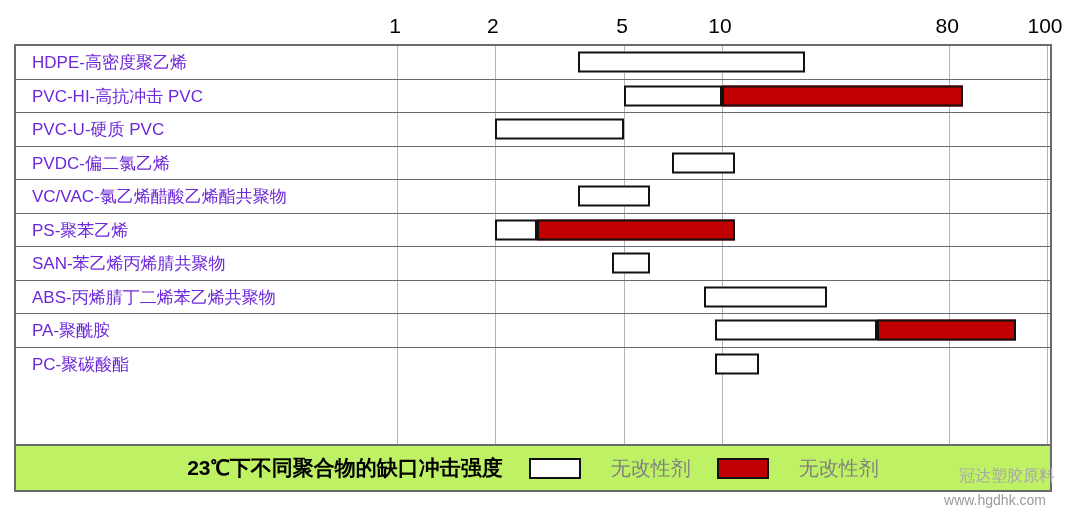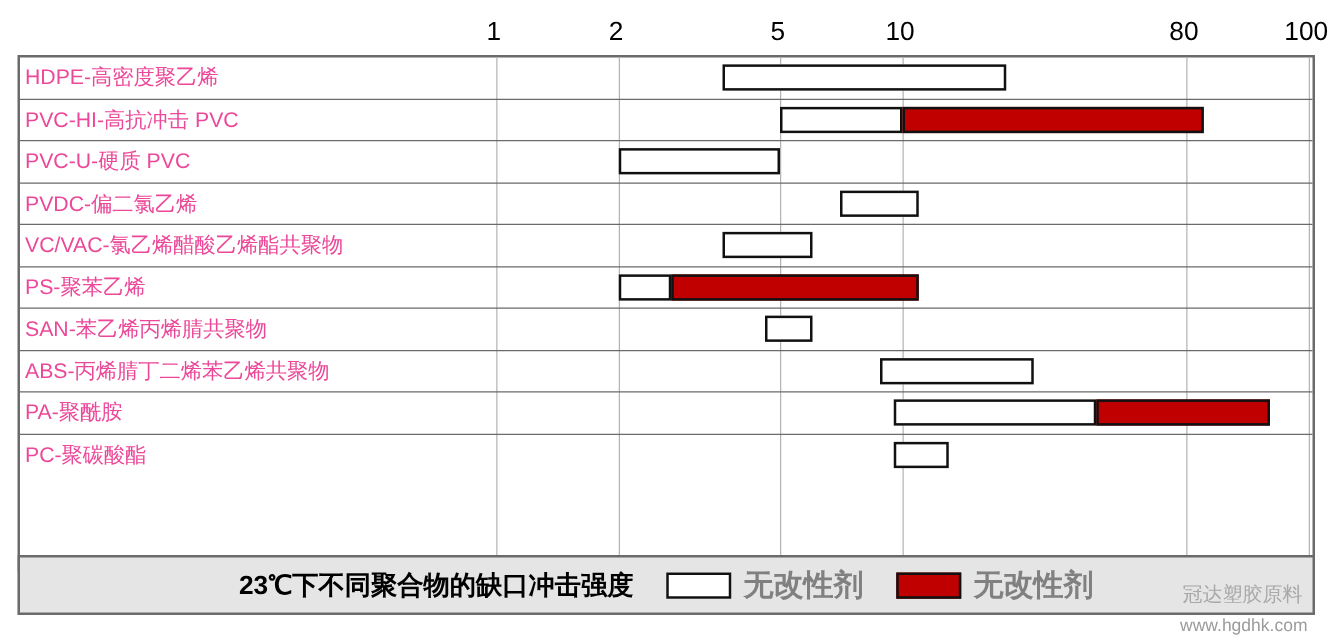--- a/index.html
+++ b/index.html
@@ -62,25 +62,25 @@
   .row {
     position: relative;
     height: 33.5px;
     border-bottom: 1px solid #6b6b6b;
     box-sizing: border-box;
   }
   .row:last-of-type { border-bottom: none; }
 
   .row-label {
     position: absolute;
-    left: 4px;
+    left: 16px;
     top: 50%;
     transform: translateY(-50%);
     font-size: 17px;
-    color: #ec4899;
+    color: #6d28d9;
     white-space: nowrap;
     font-family: "Liberation Sans", sans-serif;
     z-index: 4;
   }
 
   .bar {
     position: absolute;
     top: 50%;
     transform: translateY(-50%);
     height: 21px;
@@ -98,21 +98,21 @@
 
   
   .footer-band {
     position: absolute;
     left: 14px;
     top: 444px;
     width: 1038px;
     height: 48px;
     border: 2px solid #6b6b6b;
     box-sizing: border-box;
-    background: #e5e5e5;
+    background: #bef264;
     display: flex;
     align-items: center;
     justify-content: center;
     gap: 26px;
     z-index: 6;
   }
   .footer-title {
     font-size: 21px;
     font-weight: bold;
     color: #000;
@@ -125,29 +125,30 @@
   }
   .legend-swatch {
     width: 52px;
     height: 21px;
     box-sizing: border-box;
     border: 2px solid #111;
     background: #ffffff;
   }
   .legend-swatch.mod { background: #c00000; }
   .legend-text {
-    font-size: 24px;
-    font-weight: bold;
+    font-size: 20px;
+    font-weight: normal;
     color: #808080;
     white-space: nowrap;
+    margin-left: 20px;
   }
 
   .watermark-main {
     position: absolute;
-    right: 24px;
+    right: 11px;
     top: 466px;
     font-size: 16px;
     color: #a8a8a8;
     white-space: nowrap;
     z-index: 8;
   }
   .watermark-sub {
     position: absolute;
     right: 20px;
     top: 492px;

